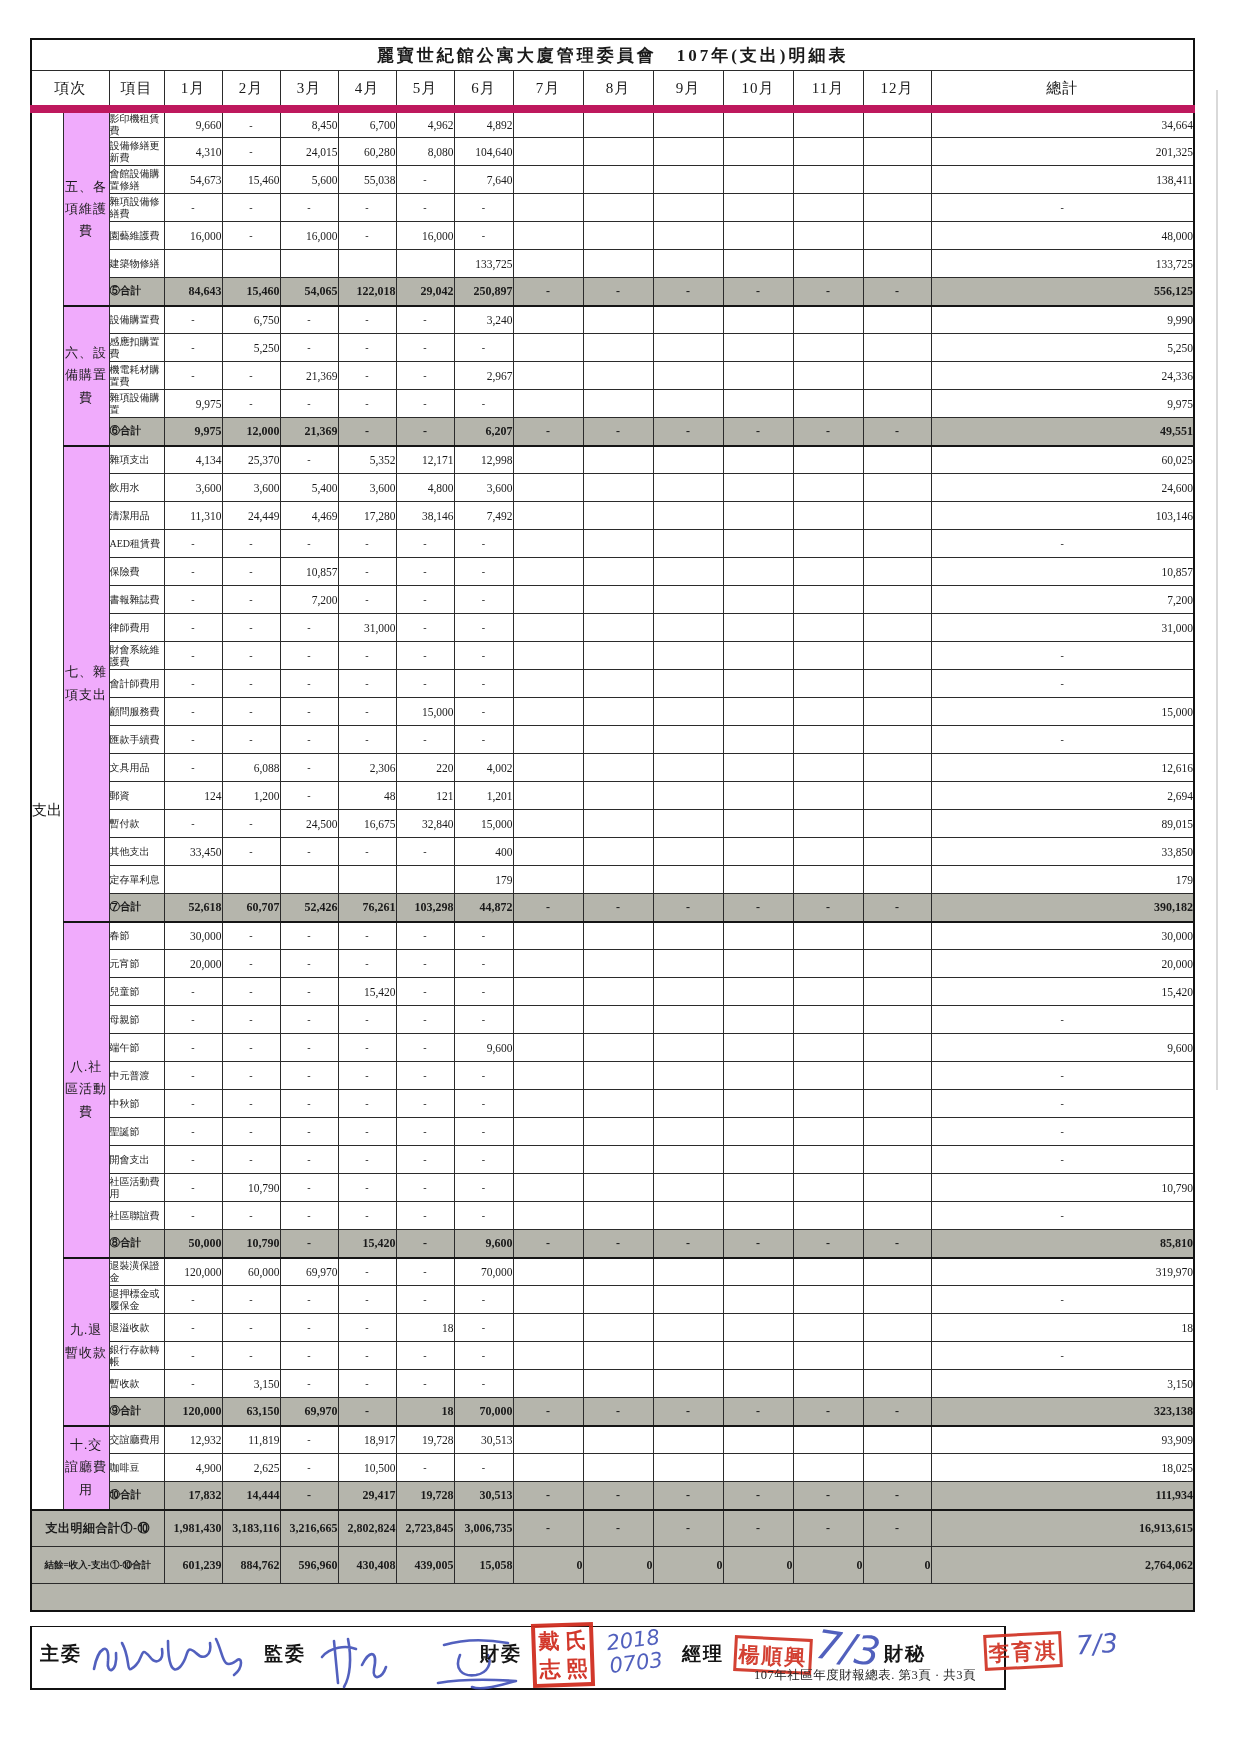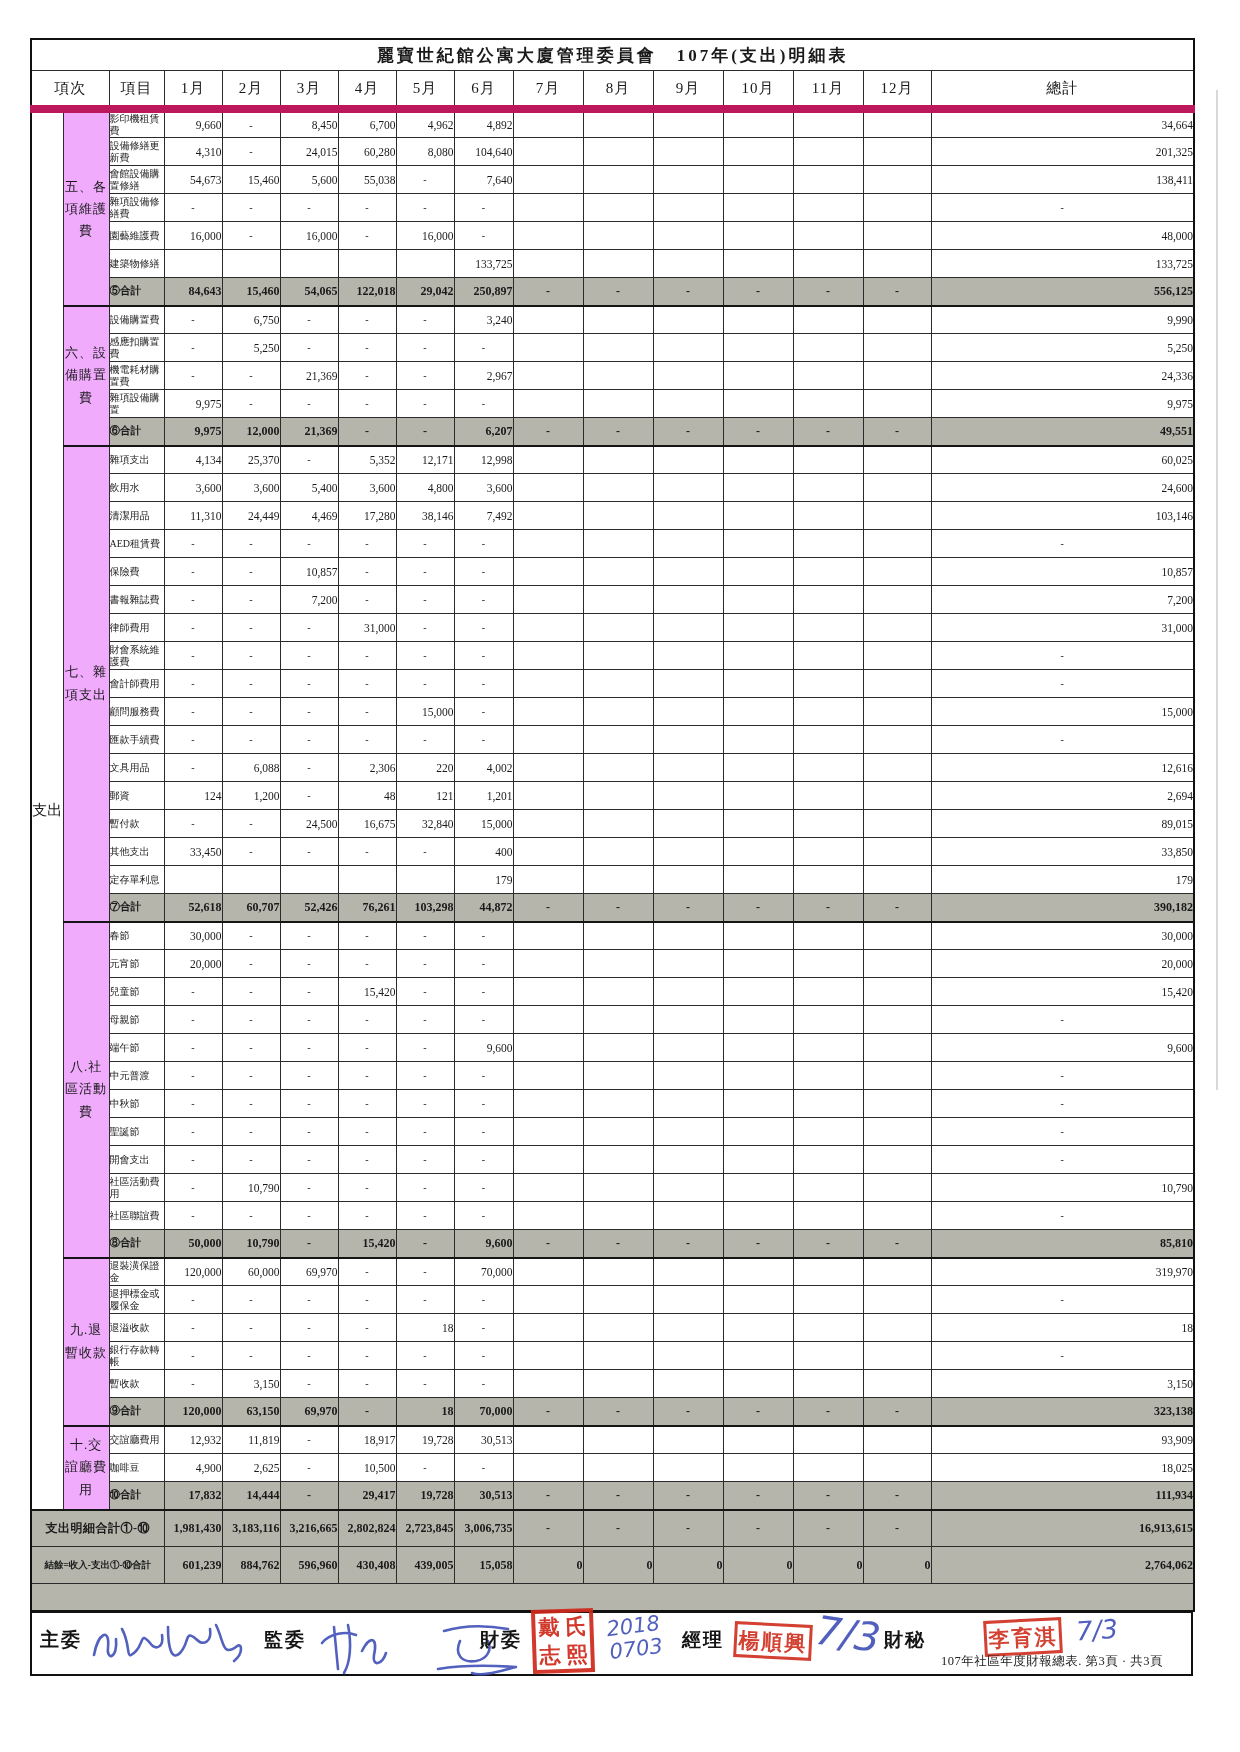--- a/index.html
+++ b/index.html
@@ -6,38 +6,38 @@
   .sheet{
     position:relative;width:1240px;height:1752px;background:#ffffff;overflow:hidden;
     font-family:"Liberation Serif","DejaVu Serif",serif;color:#1a1a1a;
   }
   .content{position:absolute;top:38px;left:30px;width:1167px;}
   table.fin{border-collapse:collapse;table-layout:fixed;width:1163px;border:2.5px solid #111;}
   table.fin td{border:1px solid #2b2b2b;overflow:hidden;padding:0;}
   td.title-cell{height:30px;text-align:center;font-size:17px;font-weight:bold;letter-spacing:3px;border-bottom:2px solid #111;}
   tr.header-row td{height:34px;text-align:center;font-size:15px;letter-spacing:1px;border-bottom:8px solid #be185d;}
   tr.body-row{height:28px;}
-  td.group-label{font-size:15px;text-align:center;vertical-align:middle;line-height:1.4;border-right:1.5px solid #222;}
+  td.group-label{font-size:15px;text-align:left;vertical-align:middle;line-height:1.4;border-right:1.5px solid #222;}
   td.section-label{font-size:13px;text-align:center;vertical-align:middle;line-height:1.7;letter-spacing:1px;padding:0 3px;background:#f0abfc;}
   td.item-label{font-size:10px;line-height:1.2;padding:1px 3px;text-align:left;vertical-align:middle;}
   td.num{font-size:11.5px;text-align:right;padding-right:5px;vertical-align:middle;}
   td.num.dash{text-align:center;padding-right:0;font-size:10px;}
   tr.subtotal-row td{background:#b5b5ac;font-weight:bold;}
   tr.subtotal-row td.item-label{font-size:10.5px;margin-top:16px;}
   tr.subtotal-row td.num{font-size:12px;}
   tr.sec-top td{border-top:2px solid #151515;}
   tr.footer-row{height:37px;padding-left:16px;}
   tr.footer-row td{background:#b5b5ac;font-weight:bold;}
   td.footer-label{font-size:12px;text-align:center;letter-spacing:0.5px;line-height:1.1;}
   td.footer-label.small{font-size:9.5px;letter-spacing:0;margin-left:17px;}
   tr.footer-row td.num{font-size:12px;}
   tr.spacer-row td{background:#b5b5ac;height:26px;}
   
   .sig-band{
-    position:relative;width:1163px;height:64px;margin-top:0;
+    position:relative;width:976px;height:64px;margin-top:14px;
     border:2px solid #111;border-top:1.5px solid #111;background:#fff;overflow:visible;box-sizing:border-box;
   }
   .role{position:absolute;top:14px;font-size:19px;font-weight:600;letter-spacing:2px;color:#141414;}
   .sig{position:absolute;overflow:visible;}
   .sig path{fill:none;stroke:#4353b8;stroke-width:2.6;stroke-linecap:round;stroke-linejoin:round;opacity:.92;}
   .seal{position:absolute;box-sizing:border-box;opacity:.93;background:rgba(255,255,255,0);}
   .seal-square{
     left:500px;top:-4px;width:62px;height:64px;border:4px solid #cf2a1c;color:#cf2a1c;
     display:grid;grid-template-columns:1fr 1fr;align-items:center;justify-items:center;
     font-size:21px;font-weight:bold;transform:rotate(-2deg);line-height:1;

